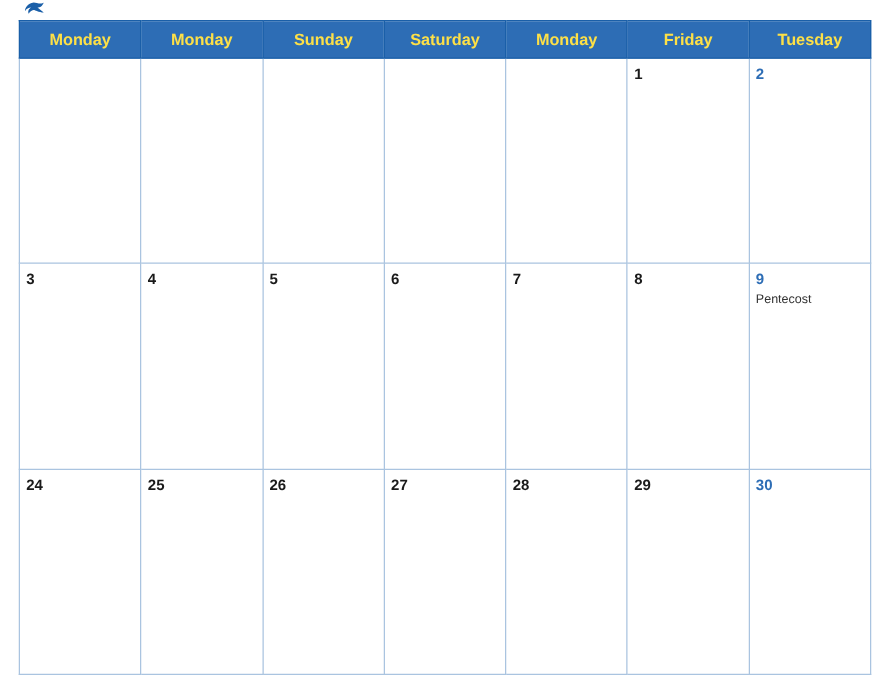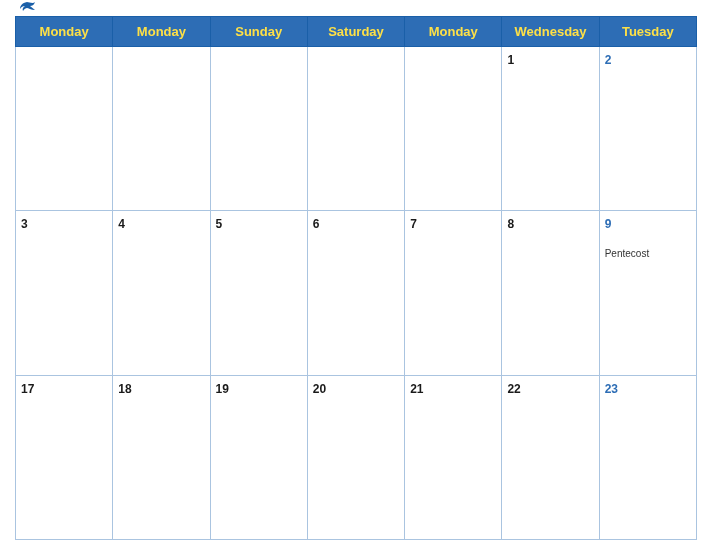--- a/index.html
+++ b/index.html
@@ -87,21 +87,21 @@
       font-size: 12px;
       color: #1a1a1a;
       font-weight: bold;
     }
     .day-number.sunday {
       color: #2d6db5;
     }
     .event-text {
       font-size: 10px;
       color: #333;
-      margin-top: 16px;
+      margin-top: 2px;
     }
     .empty-cell {
       background: #fff;
     }
   </style>
 </head>
 <body>
 
 <div class="header-area">
   <div class="logo">
@@ -120,21 +120,21 @@
 </div>
 
 <table class="calendar">
   <thead>
     <tr>
     <th>Monday</th>
         <th>Monday</th>
         <th>Sunday</th>
         <th>Saturday</th>
         <th>Monday</th>
-        <th>Wednesday</th>
+        <th>Friday</th>
         <th>Tuesday</th>
       </tr>
   </thead>
   <tbody id="calendar-body">
   <tr>
         <td class="empty-cell"></td>
         <td class="empty-cell"></td>
         <td class="empty-cell"></td>
         <td class="empty-cell"></td>
         <td class="empty-cell"></td>
@@ -144,22 +144,22 @@
       <tr>
         <td><span class="day-number">3</span></td>
         <td><span class="day-number">4</span></td>
         <td><span class="day-number">5</span></td>
         <td><span class="day-number">6</span></td>
         <td><span class="day-number">7</span></td>
         <td><span class="day-number">8</span></td>
         <td><span class="day-number sunday">9</span><div class="event-text">Pentecost</div></td>
       </tr>
       <tr>
-        <td><span class="day-number">17</span></td>
-        <td><span class="day-number">18</span></td>
-        <td><span class="day-number">19</span></td>
-        <td><span class="day-number">20</span></td>
-        <td><span class="day-number">21</span></td>
-        <td><span class="day-number">22</span></td>
-        <td><span class="day-number sunday">23</span></td>
+        <td><span class="day-number">24</span></td>
+        <td><span class="day-number">25</span></td>
+        <td><span class="day-number">26</span></td>
+        <td><span class="day-number">27</span></td>
+        <td><span class="day-number">28</span></td>
+        <td><span class="day-number">29</span></td>
+        <td><span class="day-number sunday">30</span></td>
       </tr>
     </tbody>
 </table>
 
 </body></html>

